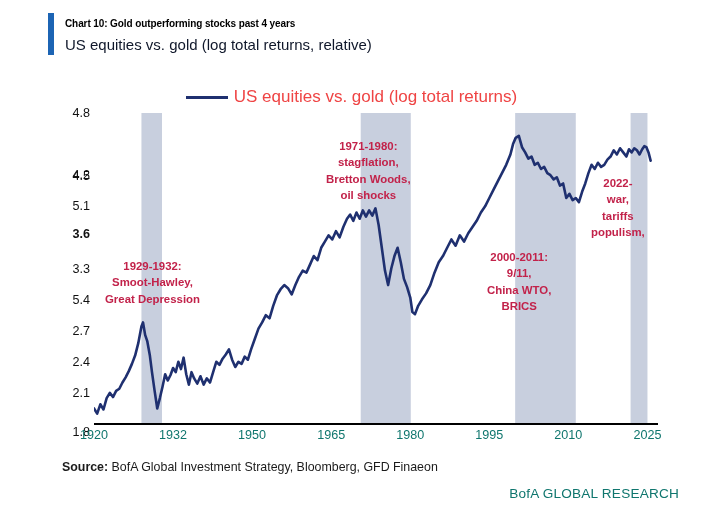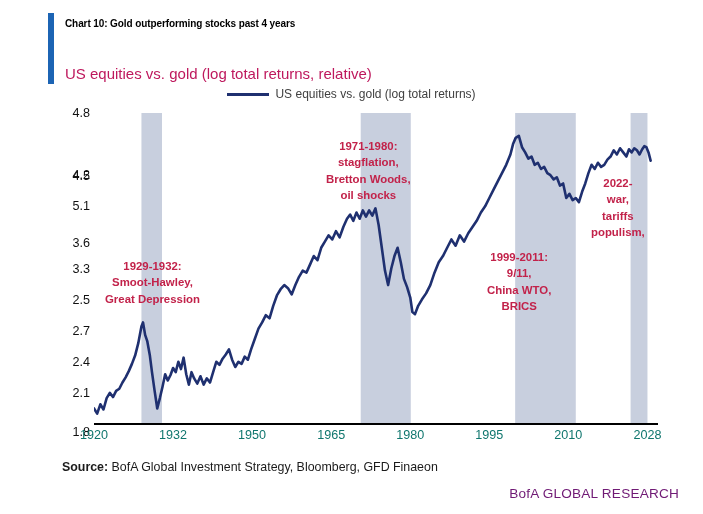--- a/index.html
+++ b/index.html
@@ -30,43 +30,42 @@
     font-size: 10px;
     font-weight: bold;
     color: #000000;
     letter-spacing: -0.1px;
     line-height: 20px;
     white-space: nowrap;
   }
   .chart-subtitle {
     font-size: 15px;
     font-weight: normal;
-    color: #be185d;
+    color: #0f172a;
     line-height: 21px;
     white-space: nowrap;
-    margin-top: 29px;
   }
 
   
   .legend {
     position: absolute;
     left: 0; right: 0; top: 87px;
     display: flex;
     justify-content: center;
     align-items: center;
     gap: 6px;
   }
   .legend-swatch {
     display: block;
     width: 42px; height: 3px;
     background: #1f3070;
   }
   .legend-label {
-    font-size: 12px;
-    color: #404040;
+    font-size: 17px;
+    color: #ef4444;
     white-space: nowrap;
   }
 
   
   .plot-wrap {
     position: absolute;
     left: 94px;
     top: 113px;
     width: 564px;
     height: 311px;
@@ -136,21 +135,21 @@
     font-size: 12.4px;
     color: #1b1b1b;
     white-space: nowrap;
   }
   .source b { font-weight: bold; }
   .watermark {
     position: absolute;
     right: 24px;
     top: 486px;
     font-size: 13.6px;
-    color: #701a75;
+    color: #0f766e;
     letter-spacing: 0.2px;
     white-space: nowrap;
   }
 </style>
 </head>
 <body>
 
 <div class="header">
   <span class="accent-bar"></span>
   <div class="titles">
@@ -162,23 +161,23 @@
 <div class="legend">
   <span class="legend-swatch"></span>
   <span class="legend-label">US equities vs. gold (log total returns)</span>
 </div>
 
 <div class="y-labels" id="y-labels">
     <div class="y-label" style="top: 311px; margin-top: 8px;">1.8</div>
     <div class="y-label" style="top: 279.9px;">2.1</div>
     <div class="y-label" style="top: 248.8px;">2.4</div>
     <div class="y-label" style="top: 217.7px;">2.7</div>
-    <div class="y-label" style="top: 186.6px;">2.5</div>
+    <div class="y-label" style="top: 186.6px;">5.4</div>
     <div class="y-label" style="top: 155.5px;">3.3</div>
-    <div class="y-label" style="top: 130px;">3.6</div>
+    <div class="y-label" style="top: 121px; font-weight: bold;">3.6</div>
     <div class="y-label" style="top: 93.3px;">5.1</div>
     <div class="y-label" style="top: 62.2px;">4.2</div>
     <div class="y-label" style="top: 31.1px; margin-top: 32px;">4.5</div>
     <div class="y-label" style="top: 0px;">4.8</div>
   </div>
 
 <div class="plot-wrap">
   <svg class="plot-svg" id="plot-svg" viewBox="0 0 564 311" preserveAspectRatio="none">
       <rect x="47.44" y="0" width="20.56" height="311" fill="#c8cfde"></rect>
       <rect x="266.71" y="0" width="50.07" height="311" fill="#c8cfde"></rect>
@@ -191,37 +190,37 @@
 <div class="axis-line"></div>
 
 <div class="x-labels" id="x-labels">
     <div class="x-label" style="left: 0px;">1920</div>
     <div class="x-label" style="left: 79.07px;">1932</div>
     <div class="x-label" style="left: 158.13px;">1950</div>
     <div class="x-label" style="left: 237.2px;">1965</div>
     <div class="x-label" style="left: 316.26px;">1980</div>
     <div class="x-label" style="left: 395.33px;">1995</div>
     <div class="x-label" style="left: 474.39px;">2010</div>
-    <div class="x-label" style="left: 553.46px;">2028</div>
+    <div class="x-label" style="left: 553.46px;">2025</div>
   </div>
 
 <div id="annotations-layer">
     <div class="annot" style="left: 105px; top: 258px;">
       <div>1929-1932:</div>
       <div>Smoot-Hawley,</div>
       <div>Great Depression</div>
     </div>
     <div class="annot" style="left: 326px; top: 138px;">
       <div>1971-1980:</div>
       <div>stagflation,</div>
       <div>Bretton Woods,</div>
       <div>oil shocks</div>
     </div>
     <div class="annot" style="left: 487px; top: 249px;">
-      <div>1999-2011:</div>
+      <div>2000-2011:</div>
       <div>9/11,</div>
       <div>China WTO,</div>
       <div>BRICS</div>
     </div>
     <div class="annot" style="left: 591px; top: 175px;">
       <div>2022-</div>
       <div>war,</div>
       <div>tariffs</div>
       <div>populism,</div>
     </div>

